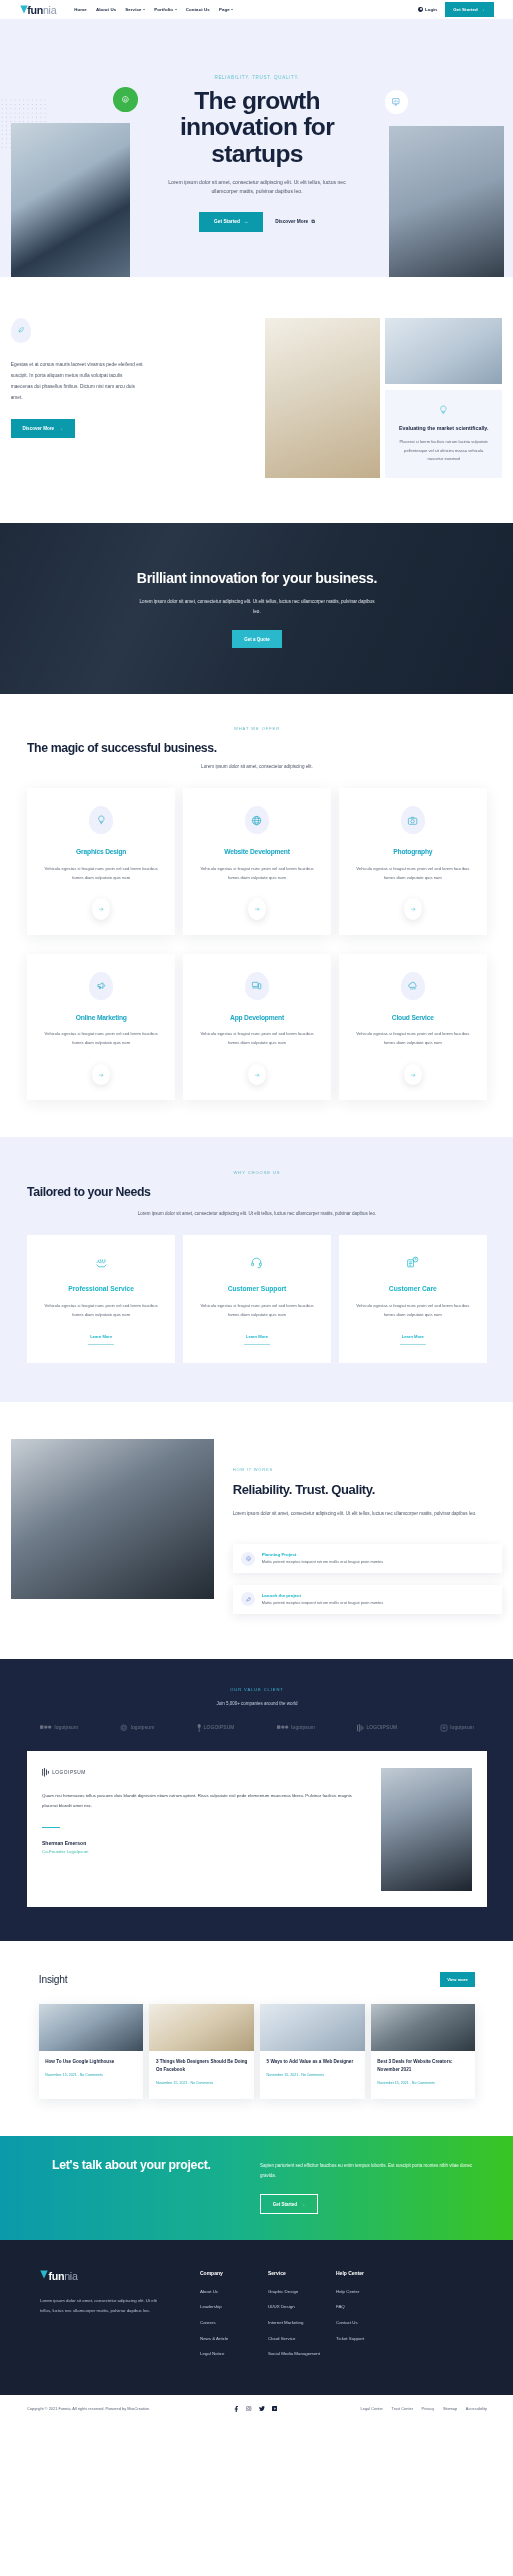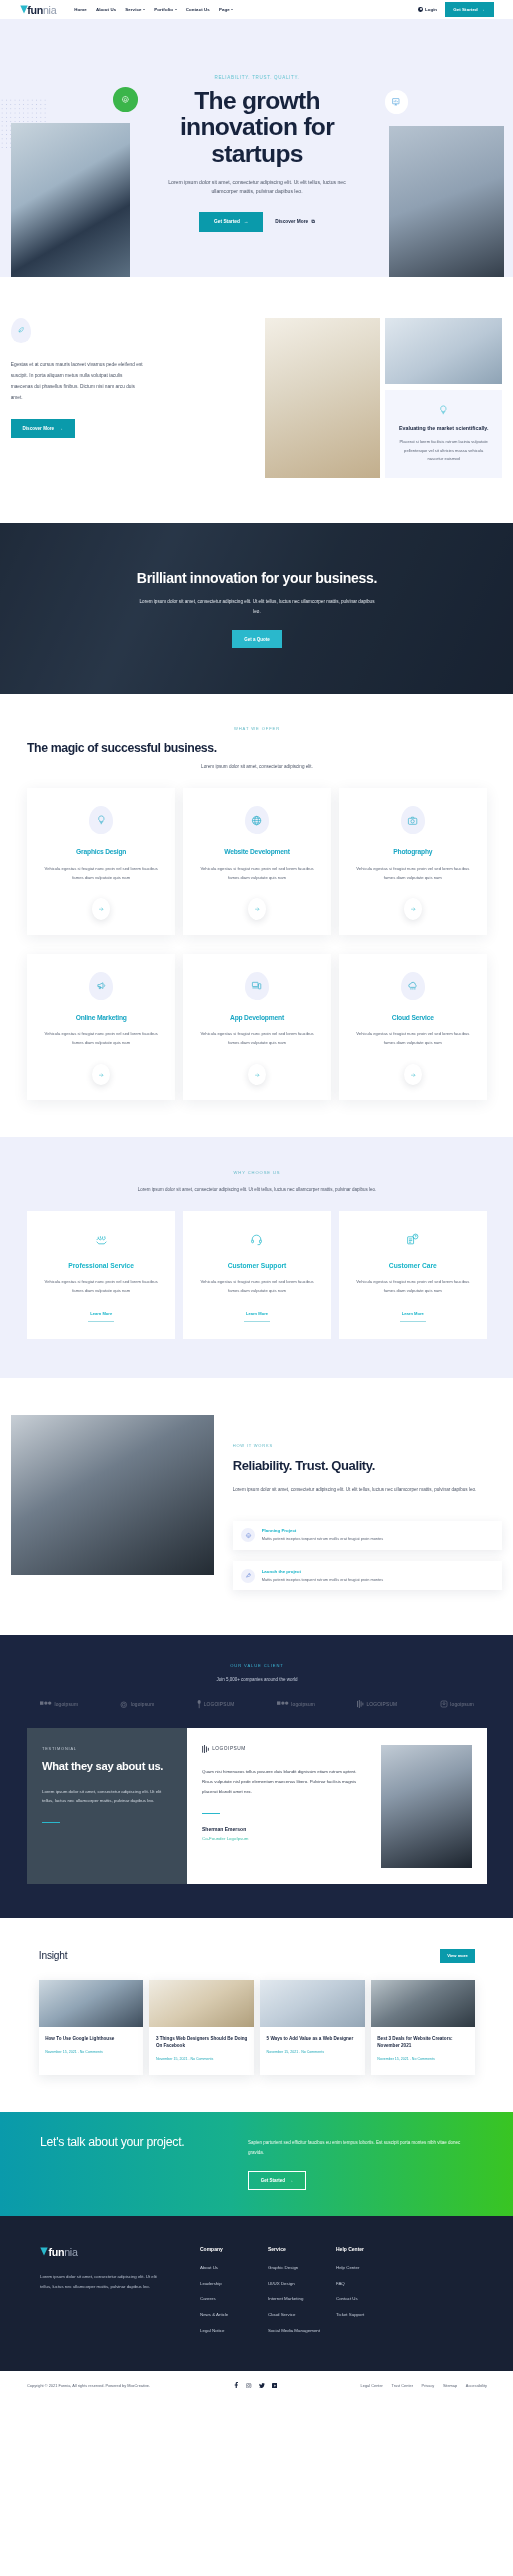--- a/index.html
+++ b/index.html
@@ -173,21 +173,21 @@
   .bi2{background:linear-gradient(150deg,#f0ece2,#d8cbb0 50%,#b09f7c);}
   .bi3{background:linear-gradient(150deg,#e2e9ef,#c1ceda 45%,#94a6b6);}
   .bi4{background:linear-gradient(150deg,#b9c3c9,#6d7a84 45%,#2e3942);}
   .blog-body{ padding:7.5px 6.4px 14px;}
   .blog-body h4{ font-size:4.6px;line-height:1.62;font-weight:700;color:#17233d;}
   .blog-meta{ font-size:3.6px;color:#1fa8b8;margin-top:7.5px;}
 
   
   .cta{ background:linear-gradient(90deg,#0a9aab 0%,#17b08c 45%,#39c522 100%); padding:22.5px 0 26px;}
   .cta-in{ display:flex;align-items:flex-start;padding:0 13px;}
-  .cta h2{ font-size:12.3px;line-height:1.25;font-weight:400;color:#fff;width:177px;letter-spacing:-0.3px;}
+  .cta h2{ font-size:12.3px;line-height:1.25;font-weight:700;color:#fff;width:177px;letter-spacing:-0.3px;margin-left:12px;}
   .cta-right{ flex:1;padding-left:31px;padding-top:3.2px;}
   .cta-right p{ font-size:4.5px;line-height:2.2;color:#eefbf0;}
   .btn-outline{ background:transparent;border:0.7px solid #fff;color:#fff;font-size:4.5px;font-weight:700;padding:6.4px 11.8px;margin-top:13px;cursor:pointer;display:inline-flex;gap:3.7px;align-items:center;}
 
   
   .footer{ background:#182134; padding:30px 0 29px;}
   .footer-in{ display:flex; padding:0 13px; gap:0;}
   .f-brand{ width:160px;}
   .f-logo{ display:flex;align-items:center;gap:0.5px;}
   .f-logo .b{color:#fff;} .f-logo .l{color:#9aa4b6;font-weight:400;}
@@ -434,20 +434,21 @@
             </svg>
           </div>
       </div>
     </div>
   </div>
 </section>
 
 <section class="tailored">
   <div class="wrap">
     <div class="sec-eyebrow">WHY CHOOSE US</div>
+    <h2 class="sec-title">Tailored to your Needs</h2>
     <p class="sec-sub">Lorem ipsum dolor sit amet, consectetur adipiscing elit. Ut elit tellus, luctus nec ullamcorper mattis, pulvinar dapibus leo.</p>
     <div class="card-grid">
       <div class="tlr-card">
         <div style="display:flex;justify-content:center;margin-bottom:16px;">
             <svg width="13" height="13" viewBox="0 0 24 24" fill="none" stroke="#17b4c9" stroke-width="1.3">
               <path d="M3 13l3-3 4 3 3-3 3 3 4-4"></path>
               <path d="M6 10V7M10 10V6M14 10V6.5M18 9V6"></path>
               <path d="M3 16l4 4h10l4-4"></path>
             </svg>
           </div>
@@ -579,26 +580,20 @@
       <div class="logo-item">
           <svg width="8" height="8" viewBox="0 0 24 24" fill="none" stroke="#fff" stroke-width="2">
             <rect x="3" y="3" width="18" height="18" rx="4"></rect>
             <circle cx="12" cy="11" r="3"></circle>
           </svg>
           <span>logoipsum</span>
         </div>
     </div>
 
     <div class="testi">
-      <div class="testi-left">
-        <div class="lbl">TESTIMONIAL</div>
-        <h3>What they say about us.</h3>
-        <p>Lorem ipsum dolor sit amet, consectetur adipiscing elit. Ut elit tellus, luctus nec ullamcorper mattis, pulvinar dapibus leo.</p>
-        <div class="rule-teal"></div>
-      </div>
       <div class="testi-right">
         <div class="testi-quote">
           <div style="display:flex;align-items:center;gap:3.2px;color:#3a4354;">
             <svg width="7" height="8.6" viewBox="0 0 14 18" fill="#3a4354">
                 <rect x="0" y="2" width="2" height="14"></rect>
                 <rect x="4" y="0" width="2" height="18"></rect>
                 <rect x="8" y="3" width="2" height="12"></rect>
                 <rect x="12" y="6" width="2" height="6"></rect>
               </svg>
             <span style="font-size:4.8px;letter-spacing:0.5px;">LOGOIPSUM</span>

